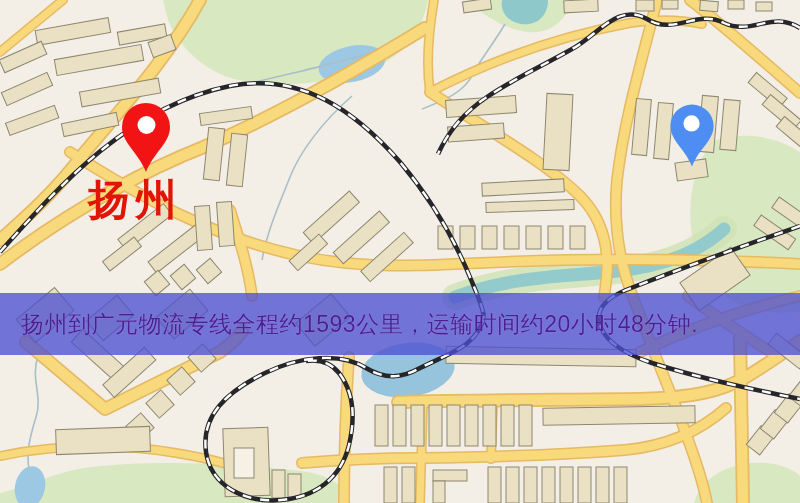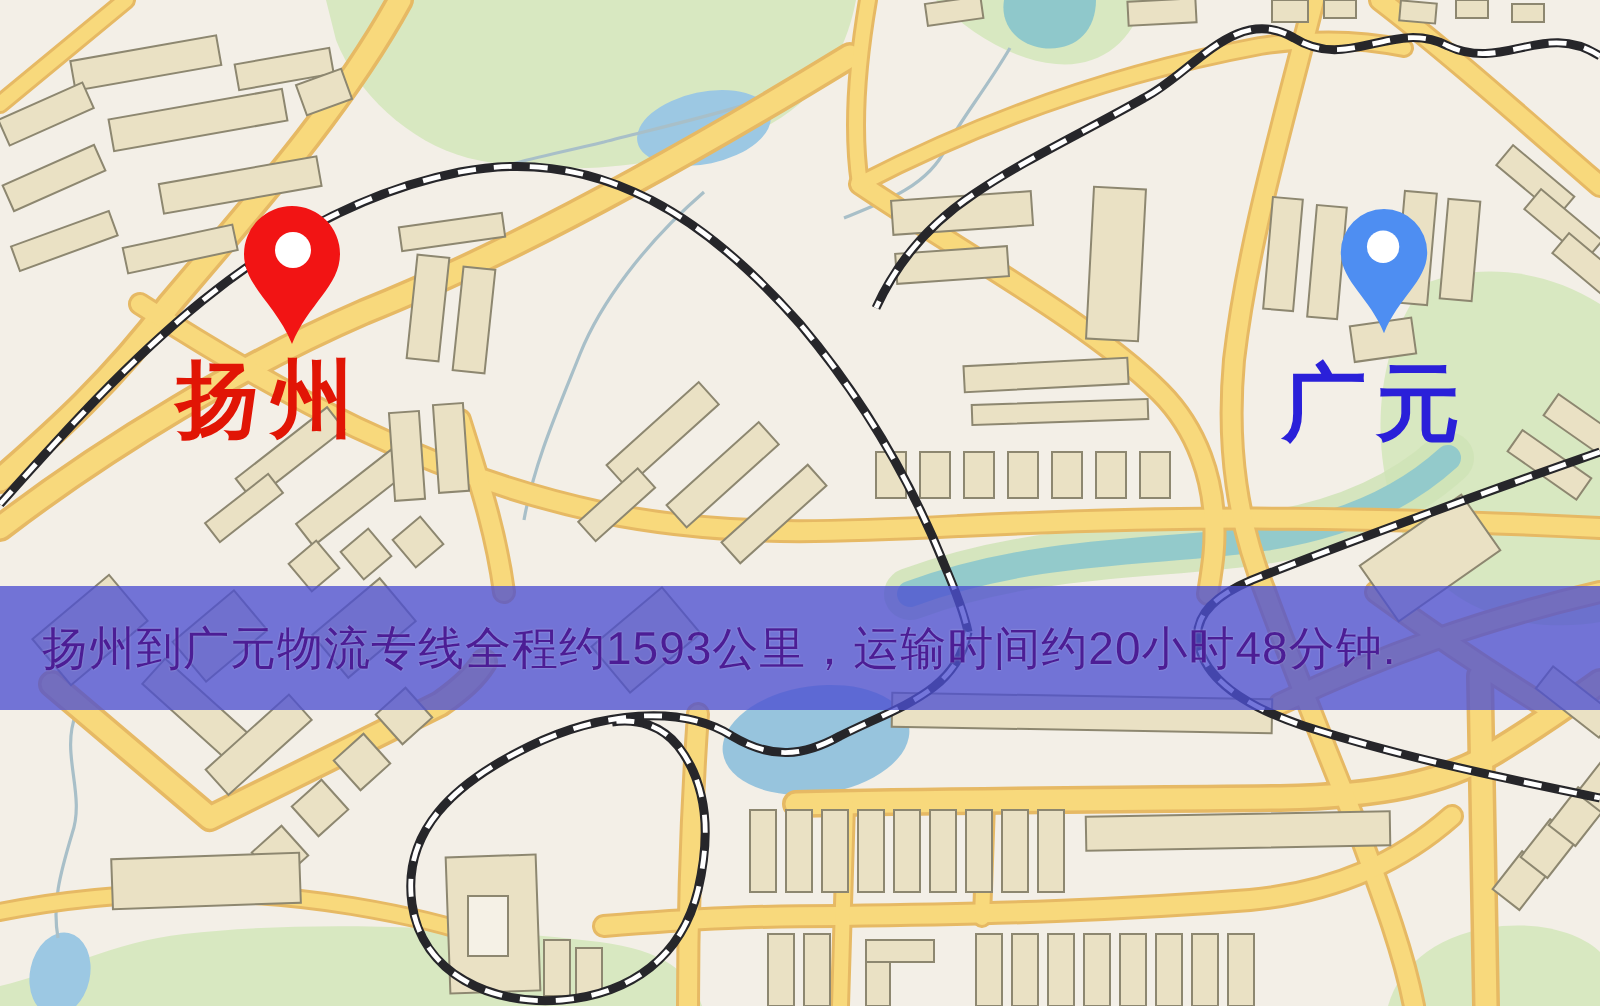--- a/index.html
+++ b/index.html
@@ -273,19 +273,18 @@
     </g>
 
     <g transform="translate(692,127) scale(0.9)">
       <path d="M0,44 C-8,24 -24,15 -24,-1 A24,24 0 1 1 24,-1 C24,15 8,24 0,44 Z" fill="#4e8ef2"></path>
       <circle cx="-0.5" cy="-4" r="9" fill="#ffffff"></circle>
     </g>
   </svg>
 
   <div class="city-label origin">扬州</div>
 
-  <div class="city-label destination">广元</div>
 
   <div class="banner">
     <span class="banner-text">扬州到广元物流专线全程约1593公里，运输时间约20小时48分钟.</span>
   </div>
 
 </div>
 
 </body></html>

